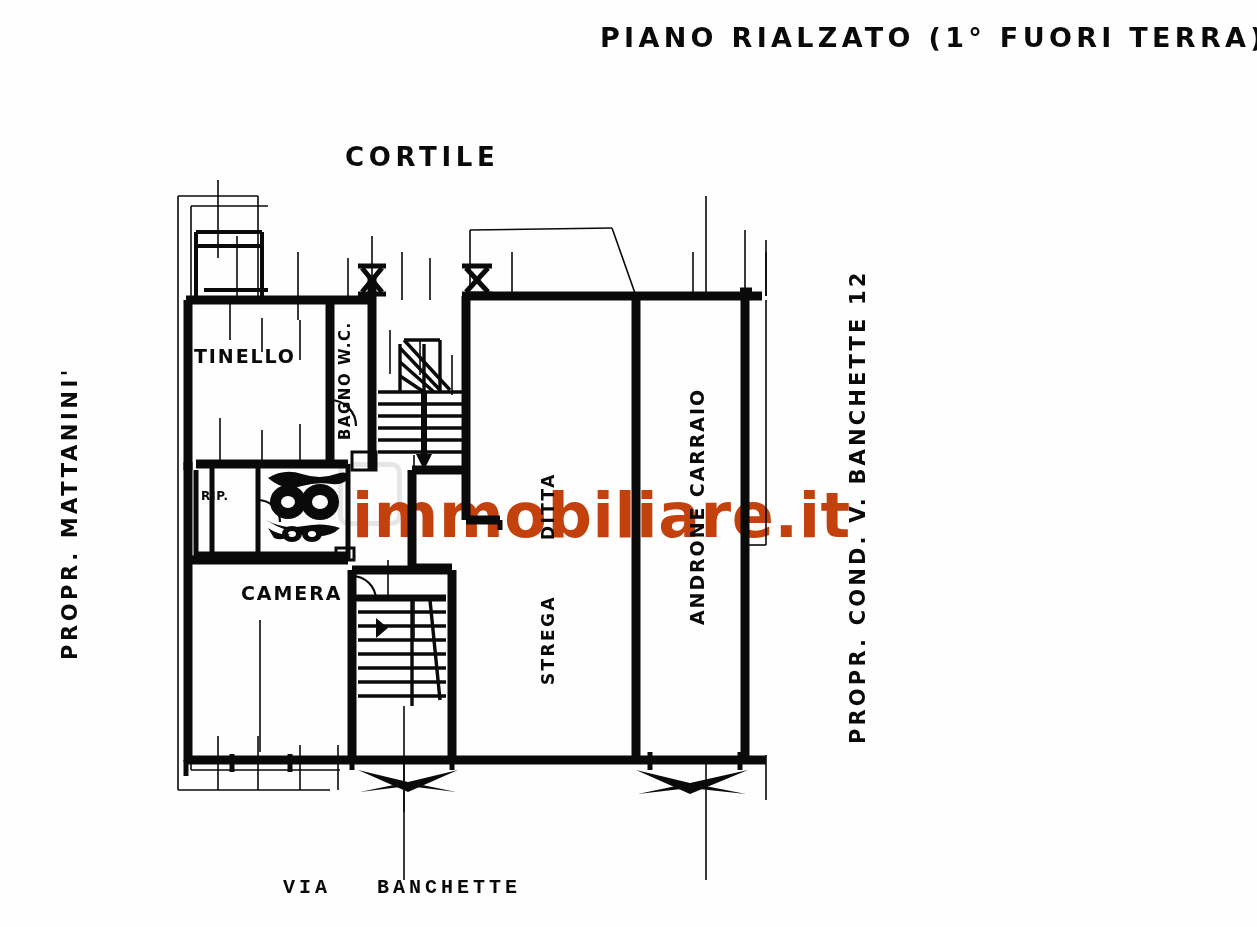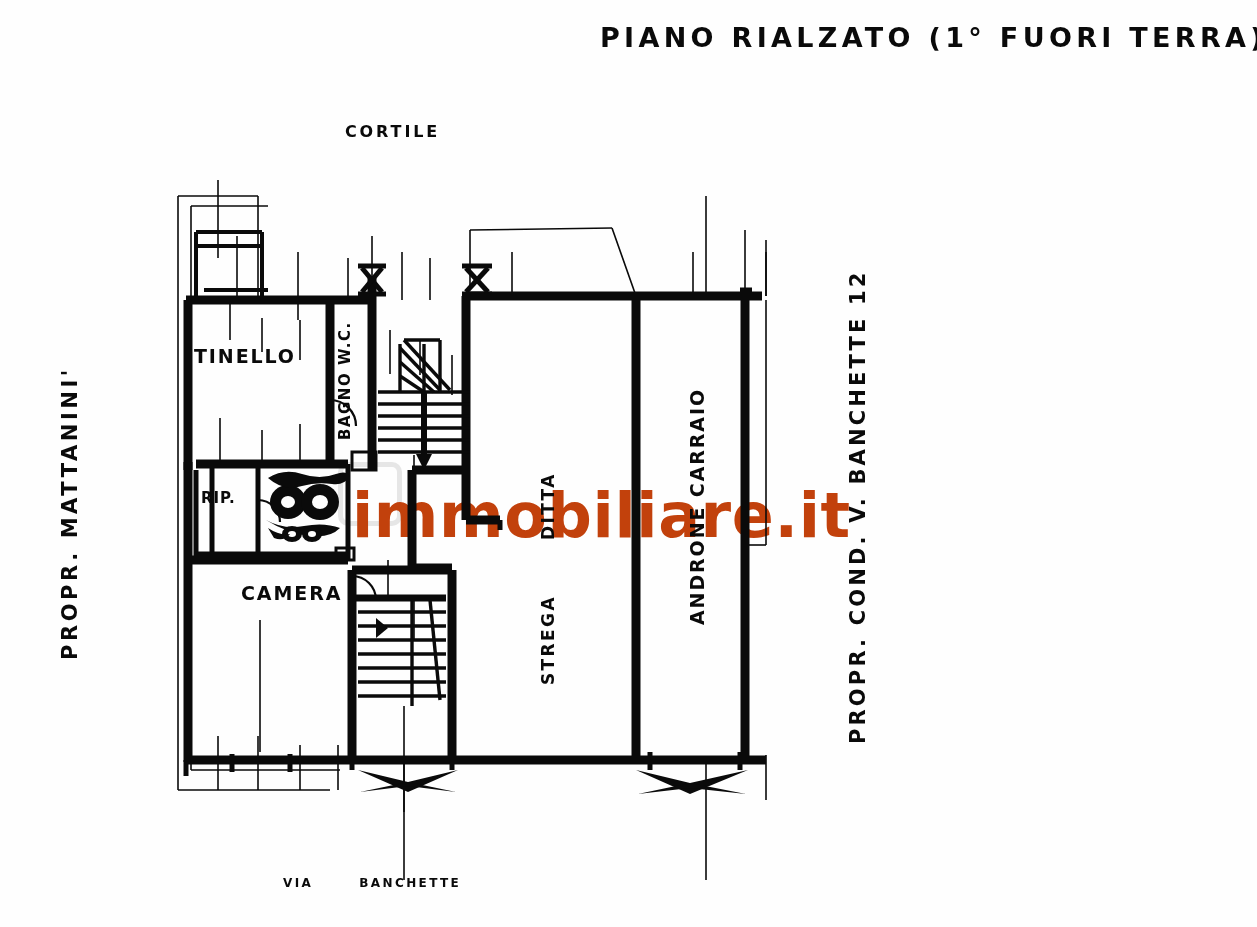--- a/index.html
+++ b/index.html
@@ -17,36 +17,36 @@
     font-weight:700;
     color:#0a0a0a;
     letter-spacing:.10em;
     white-space:nowrap;
     transform-origin:0 0;
   }
 
   #title{
     left:600px; top:22px; font-size:27px; letter-spacing:.16em;
   }
-  #lbl-cortile{ left:345px; top:122px; font-size:16px; letter-spacing:.18em;}
-  #lbl-via{ left:283px; top:876px; font-size:12px; letter-spacing:.20em;}
+  #lbl-cortile{ left:345px; top:142px; font-size:26px; letter-spacing:.18em;}
+  #lbl-via{ left:283px; top:876px; font-size:20px; letter-spacing:.20em;font-family:Liberation Mono, monospace;}
   #lbl-via .gap{display:inline-block;width:46px;}
 
   #lbl-left{
     left:58px; top:660px; font-size:21px; letter-spacing:.17em;
     transform:rotate(-90deg);
   }
   #lbl-right{
     left:846px; top:744px; font-size:21px; letter-spacing:.15em;
     transform:rotate(-90deg);
   }
 
   #lbl-tinello{ left:194px; top:345px; font-size:19px; letter-spacing:.10em;}
   #lbl-camera{ left:205px; top:582px; font-size:19px; letter-spacing:.10em;margin-left:36px;}
-  #lbl-rip{ left:201px; top:489px; font-size:15px; letter-spacing:.06em;}
+  #lbl-rip{ left:201px; top:489px; font-size:12px; letter-spacing:.06em;}
   #lbl-bagno{
     left:336px; top:440px; font-size:15px; letter-spacing:.10em;
     transform:rotate(-90deg);
   }
   #lbl-ditta{
     left:538px; top:540px; font-size:17px; letter-spacing:.14em;
     transform:rotate(-90deg);
   }
   #lbl-strega{
     left:538px; top:685px; font-size:17px; letter-spacing:.14em;

